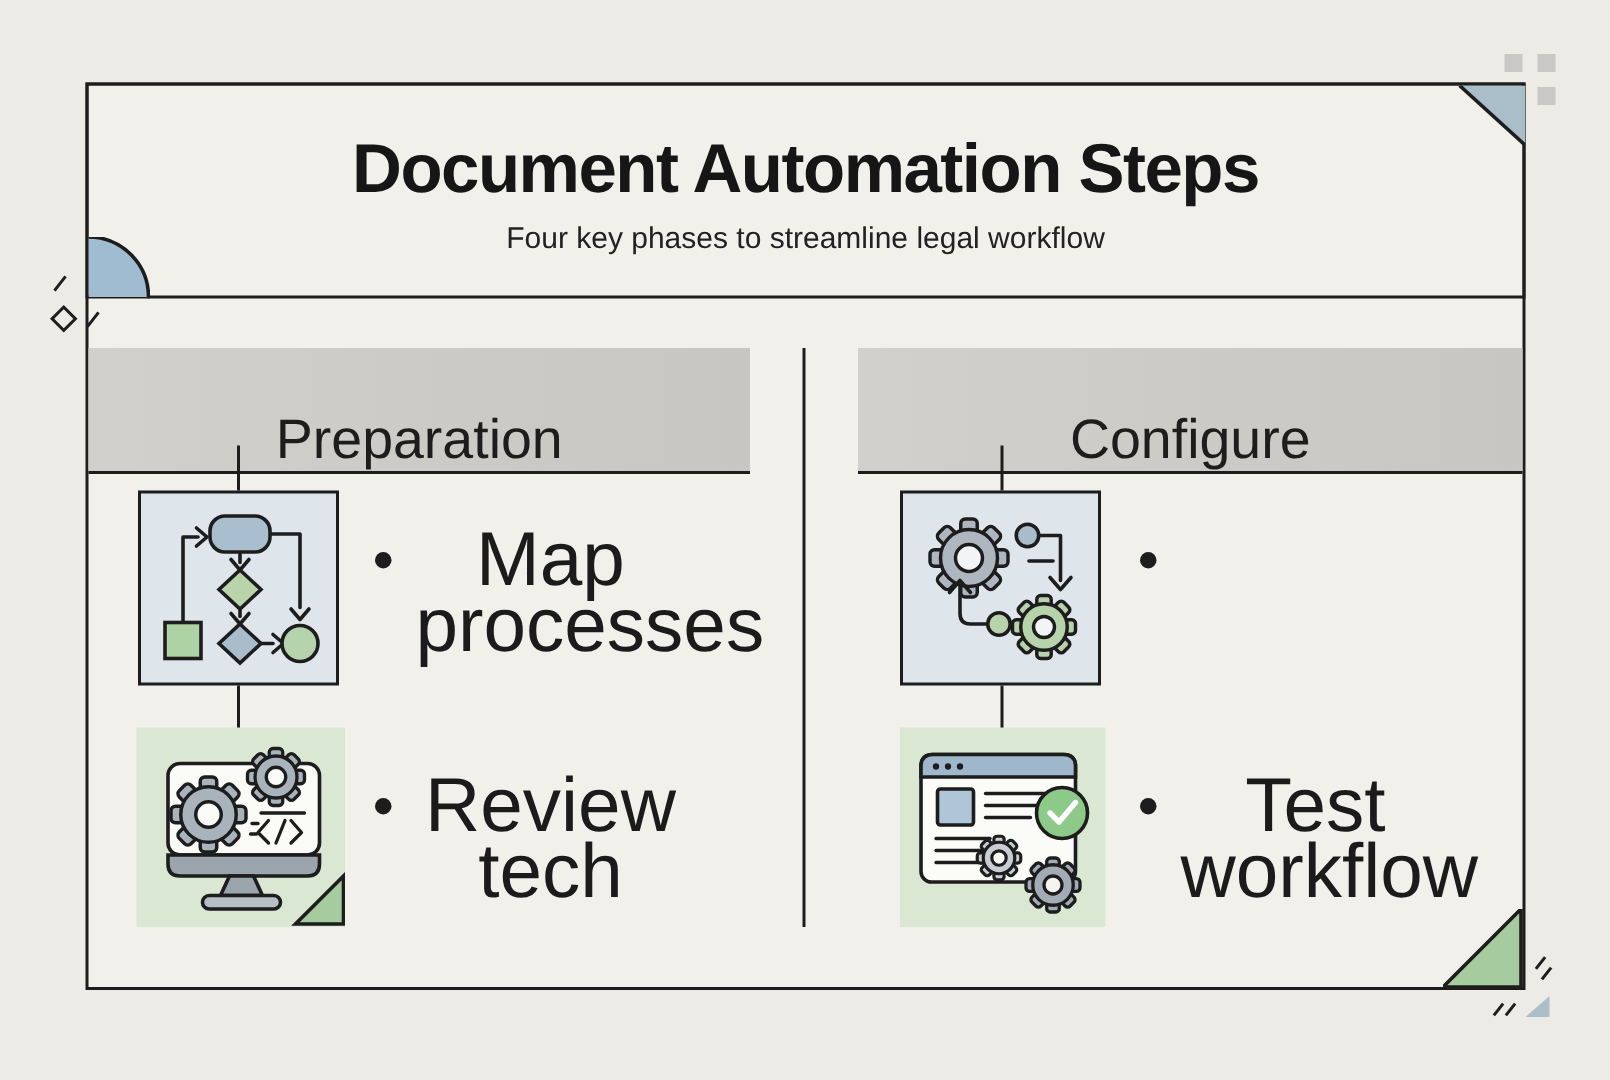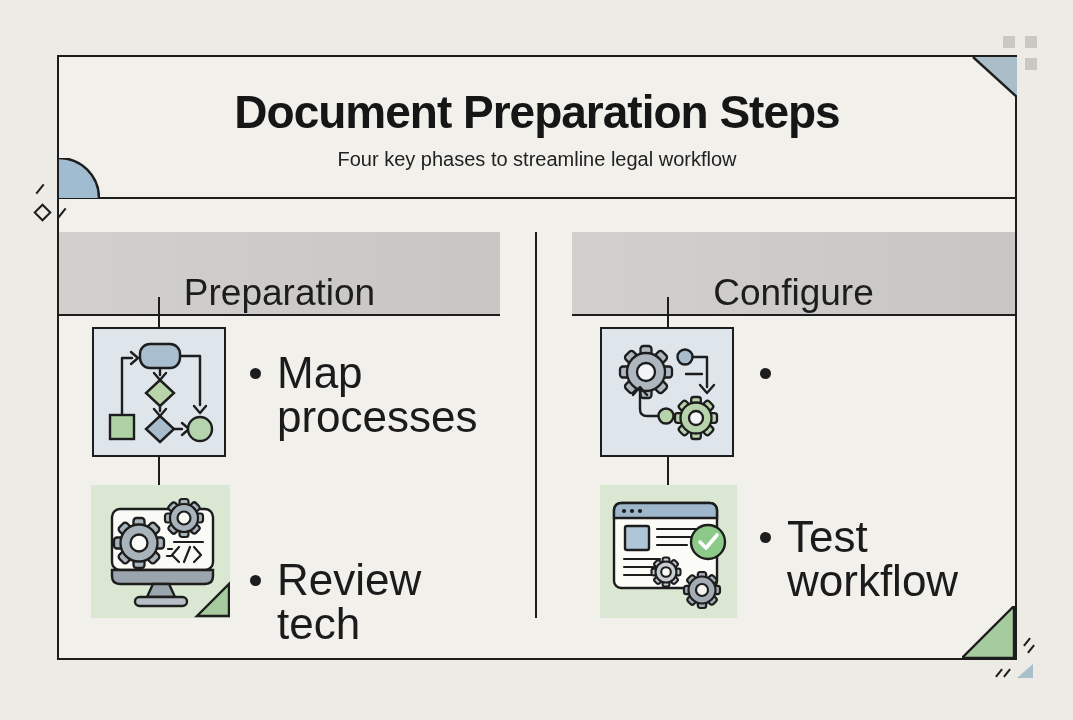--- a/index.html
+++ b/index.html
@@ -54,23 +54,23 @@
   .greenbox{background:var(--green-box,#DAE7D3);}
   .box-flow{left:92px;top:327px;width:134px;height:130px;}
   .box-monitor{left:91px;top:485px;width:139px;height:133px;}
   .box-gears{left:600px;top:327px;width:134px;height:130px;}
   .box-browser{left:600px;top:485px;width:137px;height:133px;}
   .iconbox svg{display:block;width:100%;height:100%;}
 
   
   .item{display:flex;gap:16px;z-index:2;}
   .dot{width:11px;height:11px;border-radius:50%;background:#1d1d1d;margin-top:17px;flex:0 0 auto;}
-  .label{font-size:44px;line-height:44px;width:180px;color:#1b1b1b;}
+  .label{font-size:51px;line-height:44px;width:180px;color:#1b1b1b;text-align:center;}
   .it-p1{left:250px;top:351px;}
-  .it-p2{left:250px;top:515px;margin-top:43px;}
+  .it-p2{left:250px;top:515px;}
   .it-e1{left:760px;top:351px;}
   .it-e2{left:760px;top:515px;}
 
   
   .sq{width:12px;height:12px;background:#C9C8C4;}
   .slash{width:12px;border-top:2.6px solid #1d1d1d;transform:rotate(-52deg);}
   .diamond{width:9px;height:9px;border:2.2px solid #1d1d1d;transform:rotate(45deg);background:transparent;}
   .tri-blue{width:0;height:0;border-left:16px solid transparent;border-bottom:14px solid #A9BFCA;}
   .big-green-tri{left:962px;top:606px;}
 
@@ -79,21 +79,21 @@
 </head>
 <body style="--bg: #ECEBE5; --panel: #F1F0EB; --border: #1D1D1D; --blue-box: #DEE5EB; --green-box: #DAE7D3;">
 
 <div class="abs sq" style="left:1003px;top:36px"></div>
 <div class="abs sq" style="left:1025px;top:36px"></div>
 <div class="abs sq" style="left:1025px;top:58px"></div>
 
 <div class="abs frame"></div>
 
 <div class="abs header">
-  <div class="title">Document Preparation Steps</div>
+  <div class="title">Document Automation Steps</div>
   <div class="subtitle">Four key phases to streamline legal workflow</div>
 </div>
 
 <svg class="abs fold" width="46" height="42" viewBox="0 0 46 42">
   <polygon points="2,0 46,0 46,40" fill="#A9BEC9"></polygon>
   <line x1="2" y1="0" x2="46" y2="40" stroke="#1d1d1d" stroke-width="2.4"></line>
 </svg>
 
 <svg class="abs qcircle" width="41" height="41" viewBox="0 0 41 41">
   <path d="M0,0 A40,40 0 0 1 40,40 L0,40 Z" fill="#9FBCD1"></path>

